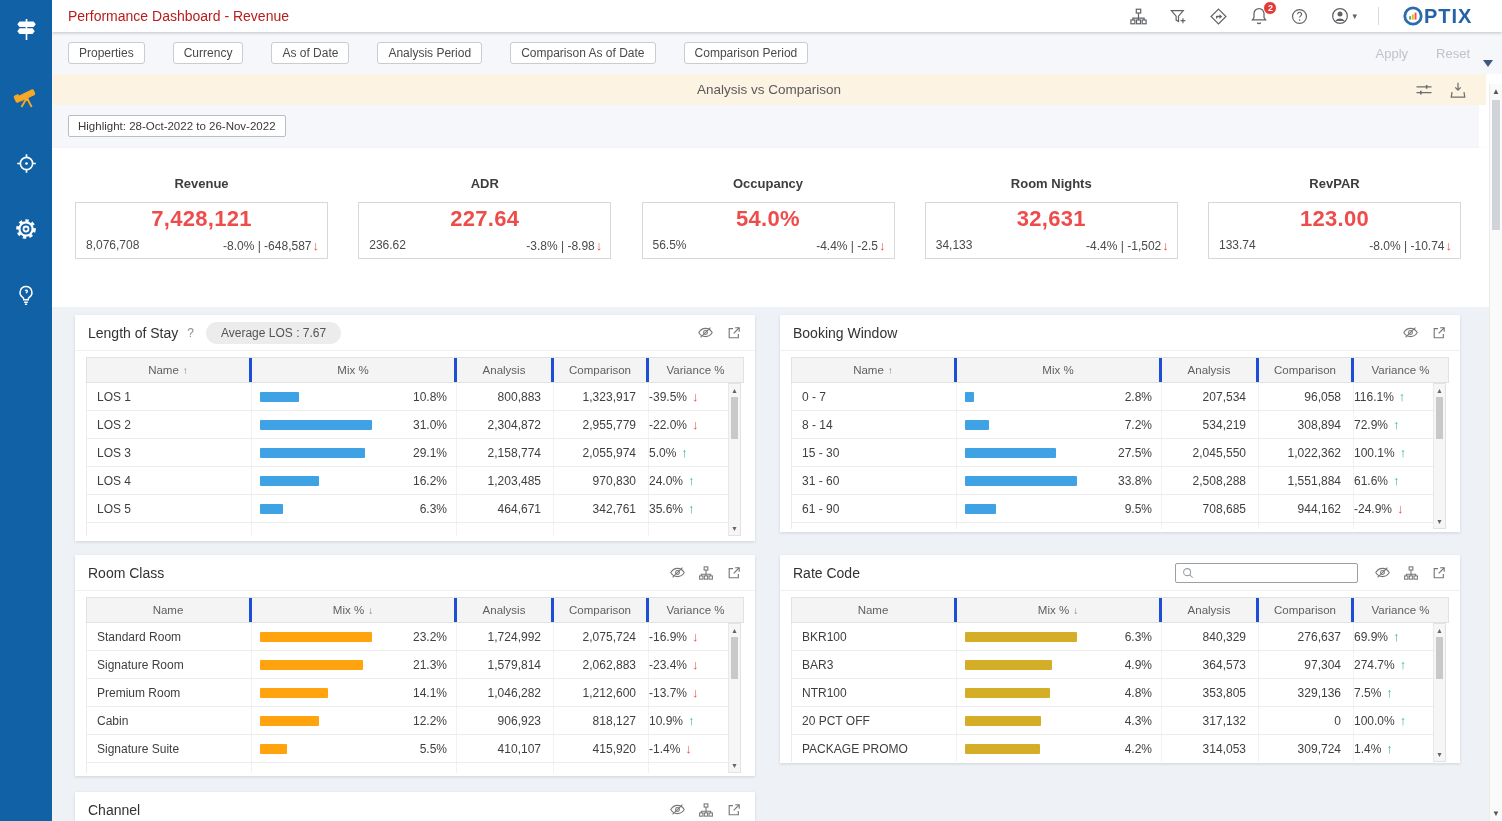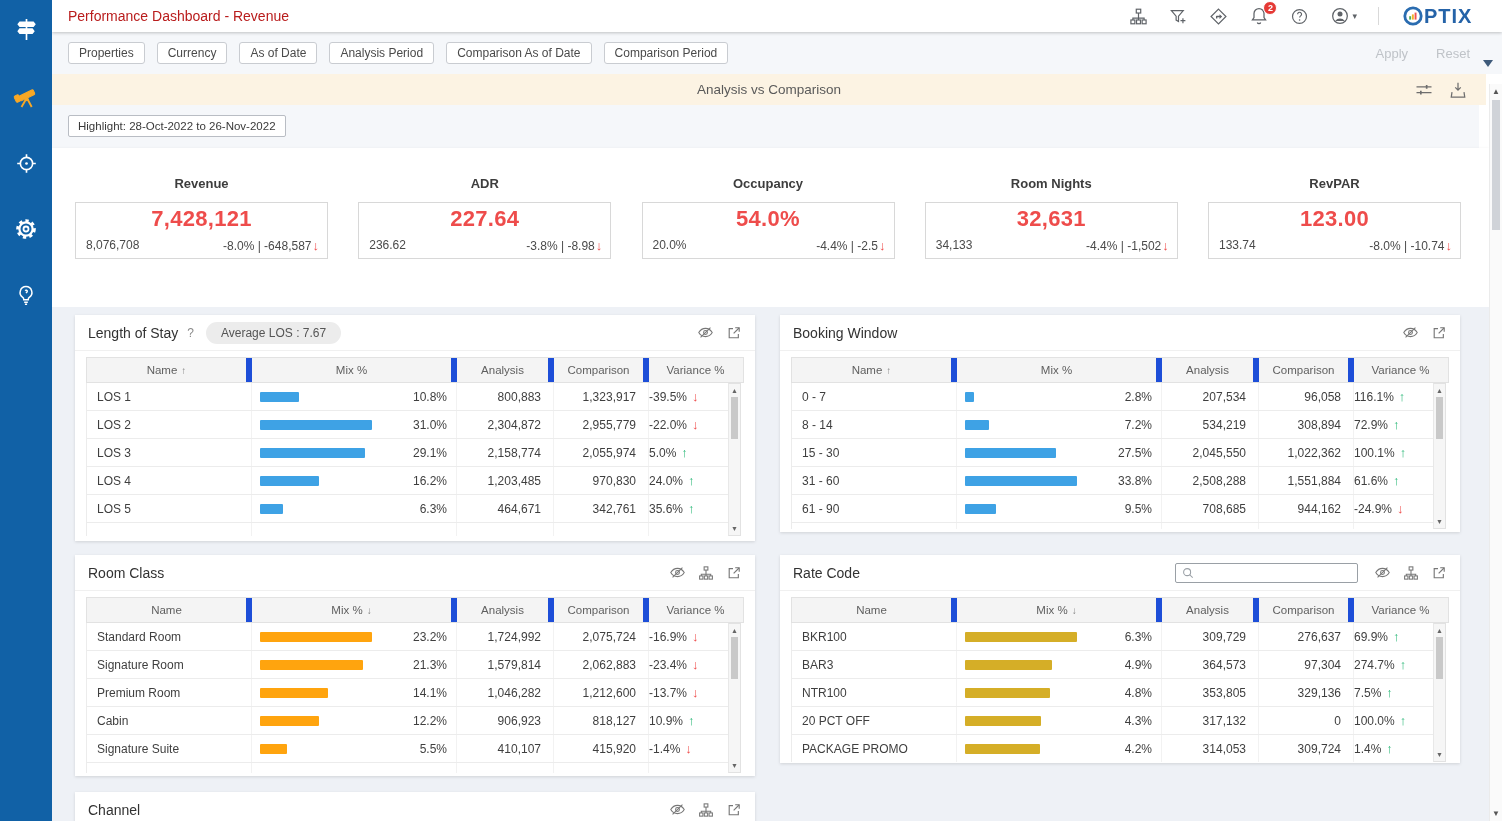--- a/index.html
+++ b/index.html
@@ -77,21 +77,21 @@
   .header-right { margin-left:auto; display:flex; align-items:center; gap:12px; color:#777; }
   .icon-btn { display:flex; cursor:pointer; }
   .panel-search { width:183px; height:20px; border:1px solid #9aa0a6; border-radius:2px; display:flex; align-items:center;
                   padding:0 5px; color:#9aa0a6; margin-right:4px; cursor:text; background:#fff; }
 
   
   .table { margin:6px 11px 0 11px; }
   .t-head { display:grid; grid-template-columns:165px 205px 97px 95px 93px; height:26px;
             background:#f4f4f4; border:1px solid #e2e2e2; }
   .t-head-cell { font-size:11.5px; color:#5f5f5f; display:flex; align-items:center; justify-content:center;
-                 border-right:6px solid #1d4ed8; }
+                 border-right:3px solid #1d4ed8; }
   .t-head-cell:last-child { border-right:none; }
   .sort-glyph { font-size:10px; color:#828282; margin-left:4px; }
   .t-body { display:flex; overflow:hidden; }
   #panel-0 .t-body { height:153px; }
   #panel-1 .t-body { height:146px; }
   #panel-2 .t-body { height:150px; }
   #panel-3 .t-body { height:139px; }
   .t-rows { width:642px; }
   .t-row { display:grid; grid-template-columns:165px 205px 97px 95px 80px; height:28px;
            border-bottom:1px solid #ececec; border-left:1px solid #ececec; background:#fff; cursor:pointer; }
@@ -214,21 +214,21 @@
         <rect x="7.2" y="12.2" width="1.9" height="3.4" fill="#4caf50"></rect>
         <rect x="9.9" y="10.4" width="1.9" height="5.2" fill="#f0b429"></rect>
         <rect x="12.6" y="8.6" width="1.9" height="7" fill="#ef5350"></rect>
         <text x="22" y="18.8" font-family="Liberation Sans, sans-serif" font-size="20" font-weight="bold" fill="#2563a8" letter-spacing="1">PTIX</text>
       </svg>
     </span>
   </div>
 </header>
 
 <div class="filterbar">
-  <div style="display:flex;align-items:center;">
+  <div style="display:flex;align-items:center;gap:16px;">
       <div class="chip">Properties</div>
       <div class="chip">Currency</div>
       <div class="chip">As of Date</div>
       <div class="chip">Analysis Period</div>
       <div class="chip">Comparison As of Date</div>
       <div class="chip">Comparison Period</div>
     </div>
   <div class="filter-actions">
     <span>Apply</span>
     <span>Reset</span>
@@ -278,21 +278,21 @@
             <span>236.62</span>
             <span><span>-3.8% | -8.98</span><span class="kpi-arr">↓</span></span>
           </div>
         </div>
       </div>
       <div class="kpi">
         <div class="kpi-label">Occupancy</div>
         <div class="kpi-card">
           <div class="kpi-value">54.0%</div>
           <div class="kpi-foot">
-            <span>20.0%</span>
+            <span>56.5%</span>
             <span><span>-4.4% | -2.5</span><span class="kpi-arr">↓</span></span>
           </div>
         </div>
       </div>
       <div class="kpi">
         <div class="kpi-label">Room Nights</div>
         <div class="kpi-card">
           <div class="kpi-value">32,631</div>
           <div class="kpi-foot">
             <span>34,133</span>
@@ -748,21 +748,21 @@
         </div>
       </div>
       <div class="t-body">
         <div class="t-rows">
           <div class="t-row">
             <div class="t-cell c-name">BKR100</div>
             <div class="t-cell c-mix">
               <div class="mix-bar" style="width: 112px; background: rgb(213, 174, 39);"></div>
               <span class="mix-pct">6.3%</span>
             </div>
-            <div class="t-cell c-num">309,729</div>
+            <div class="t-cell c-num">840,329</div>
             <div class="t-cell c-num">276,637</div>
             <div class="t-cell c-var">
               <span>69.9%</span>
               <span class="var-arr up">↑</span>
             </div>
           </div>
           <div class="t-row">
             <div class="t-cell c-name">BAR3</div>
             <div class="t-cell c-mix">
               <div class="mix-bar" style="width: 87px; background: rgb(213, 174, 39);"></div>

